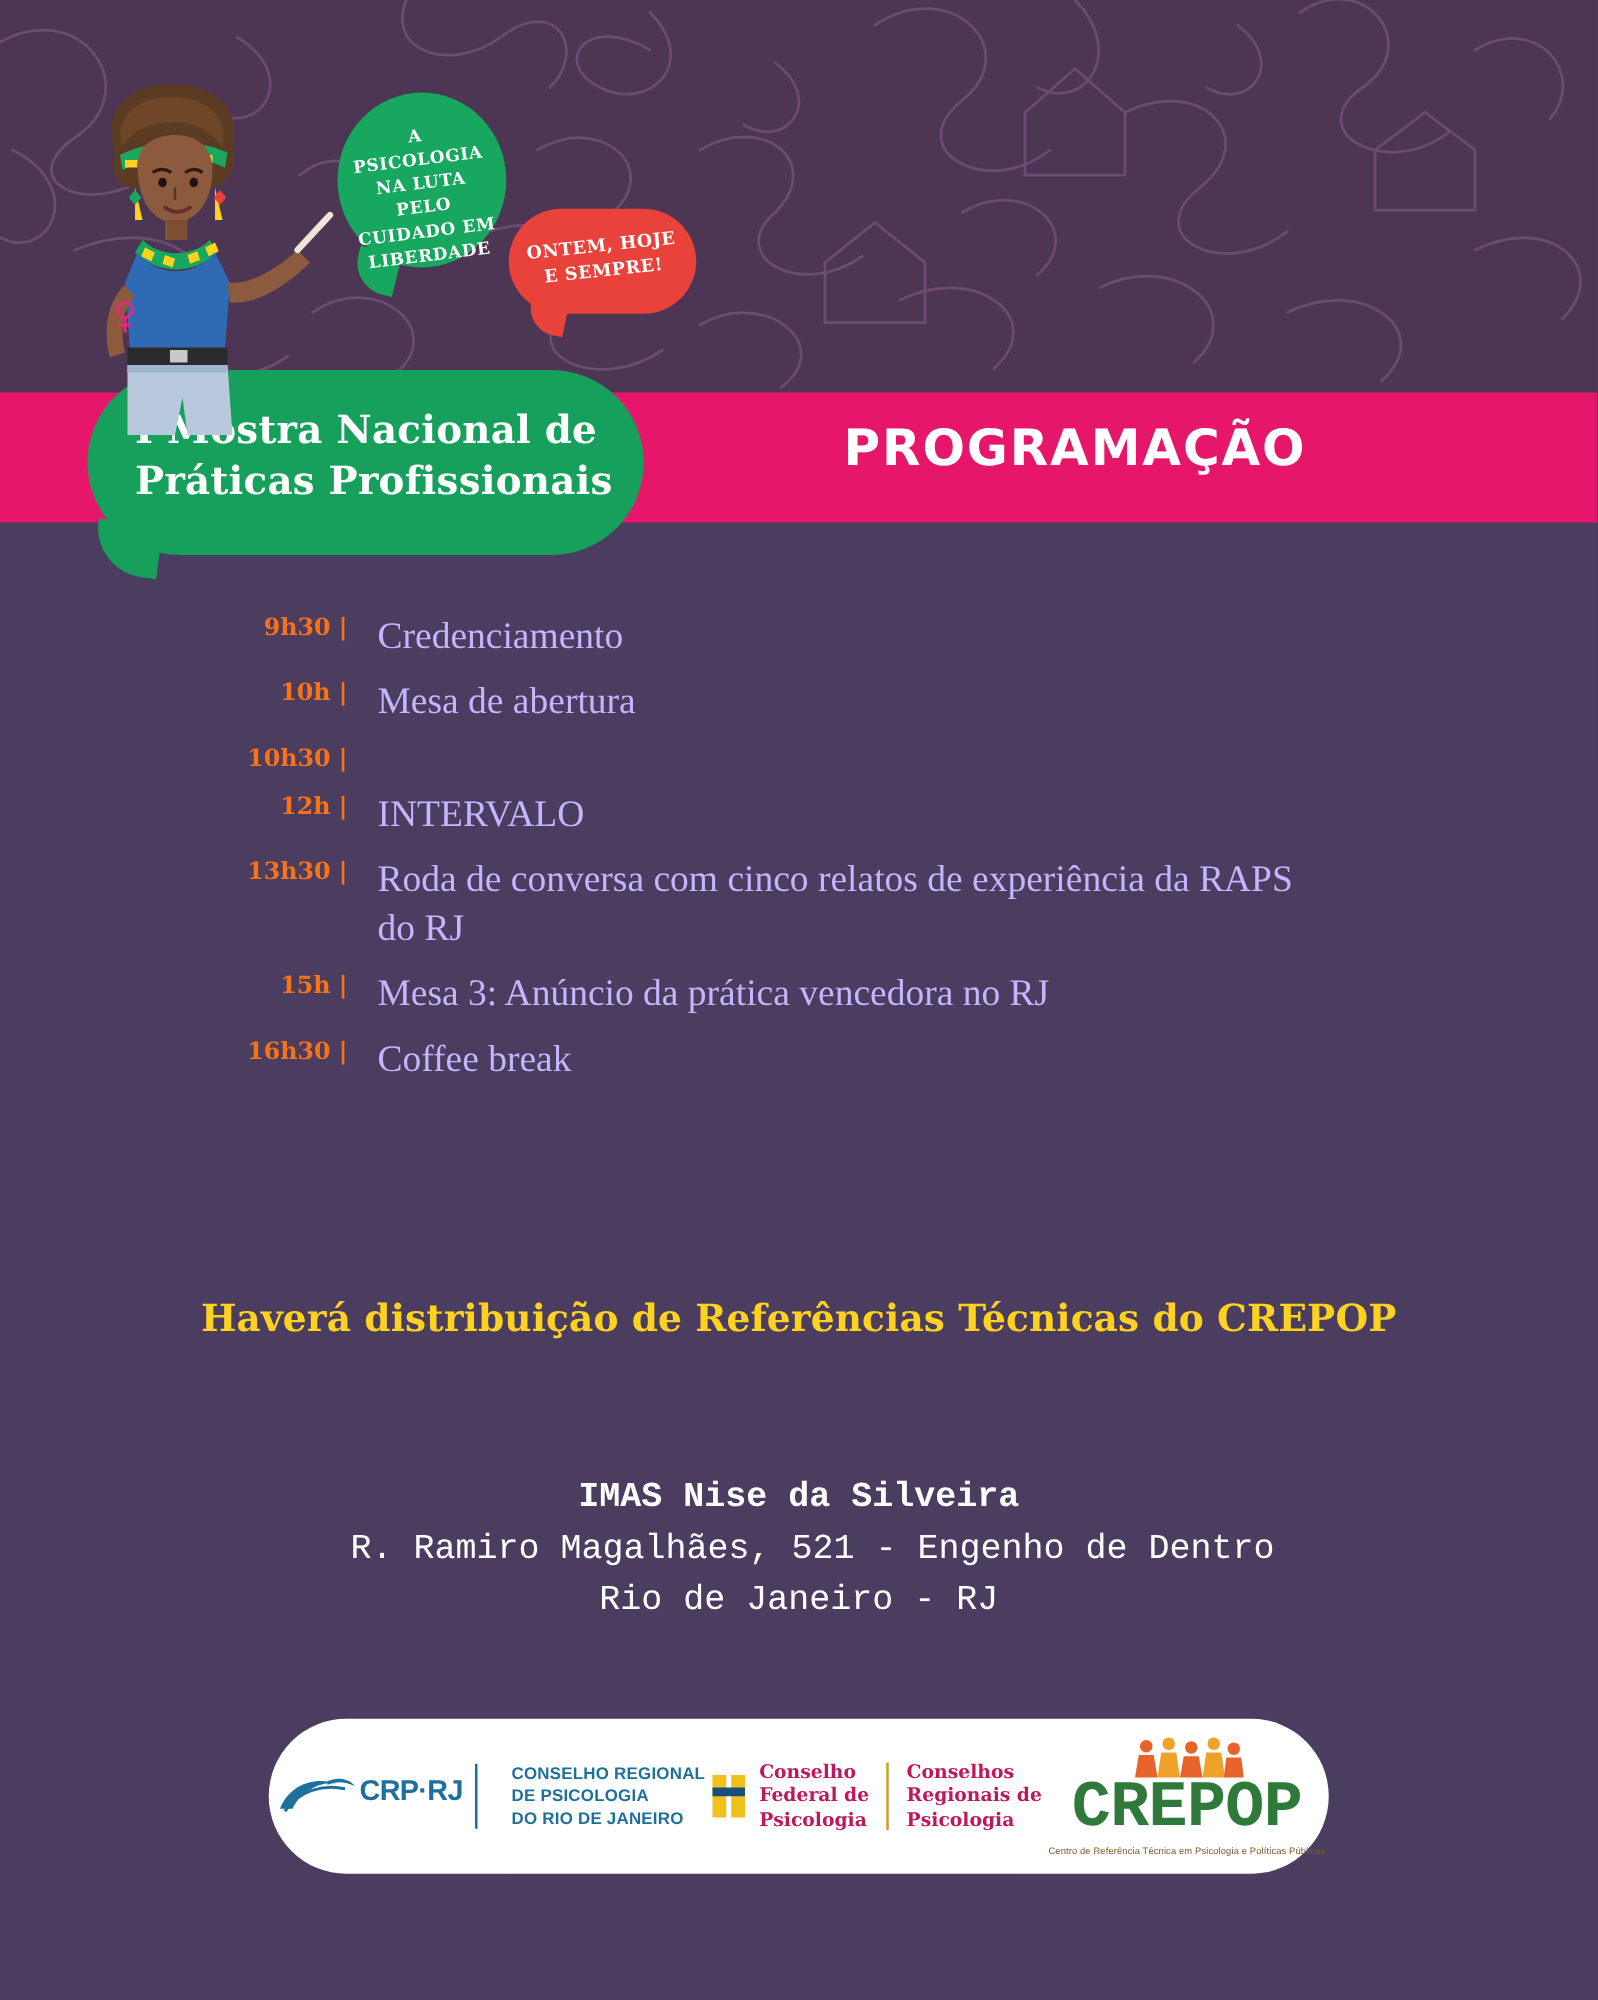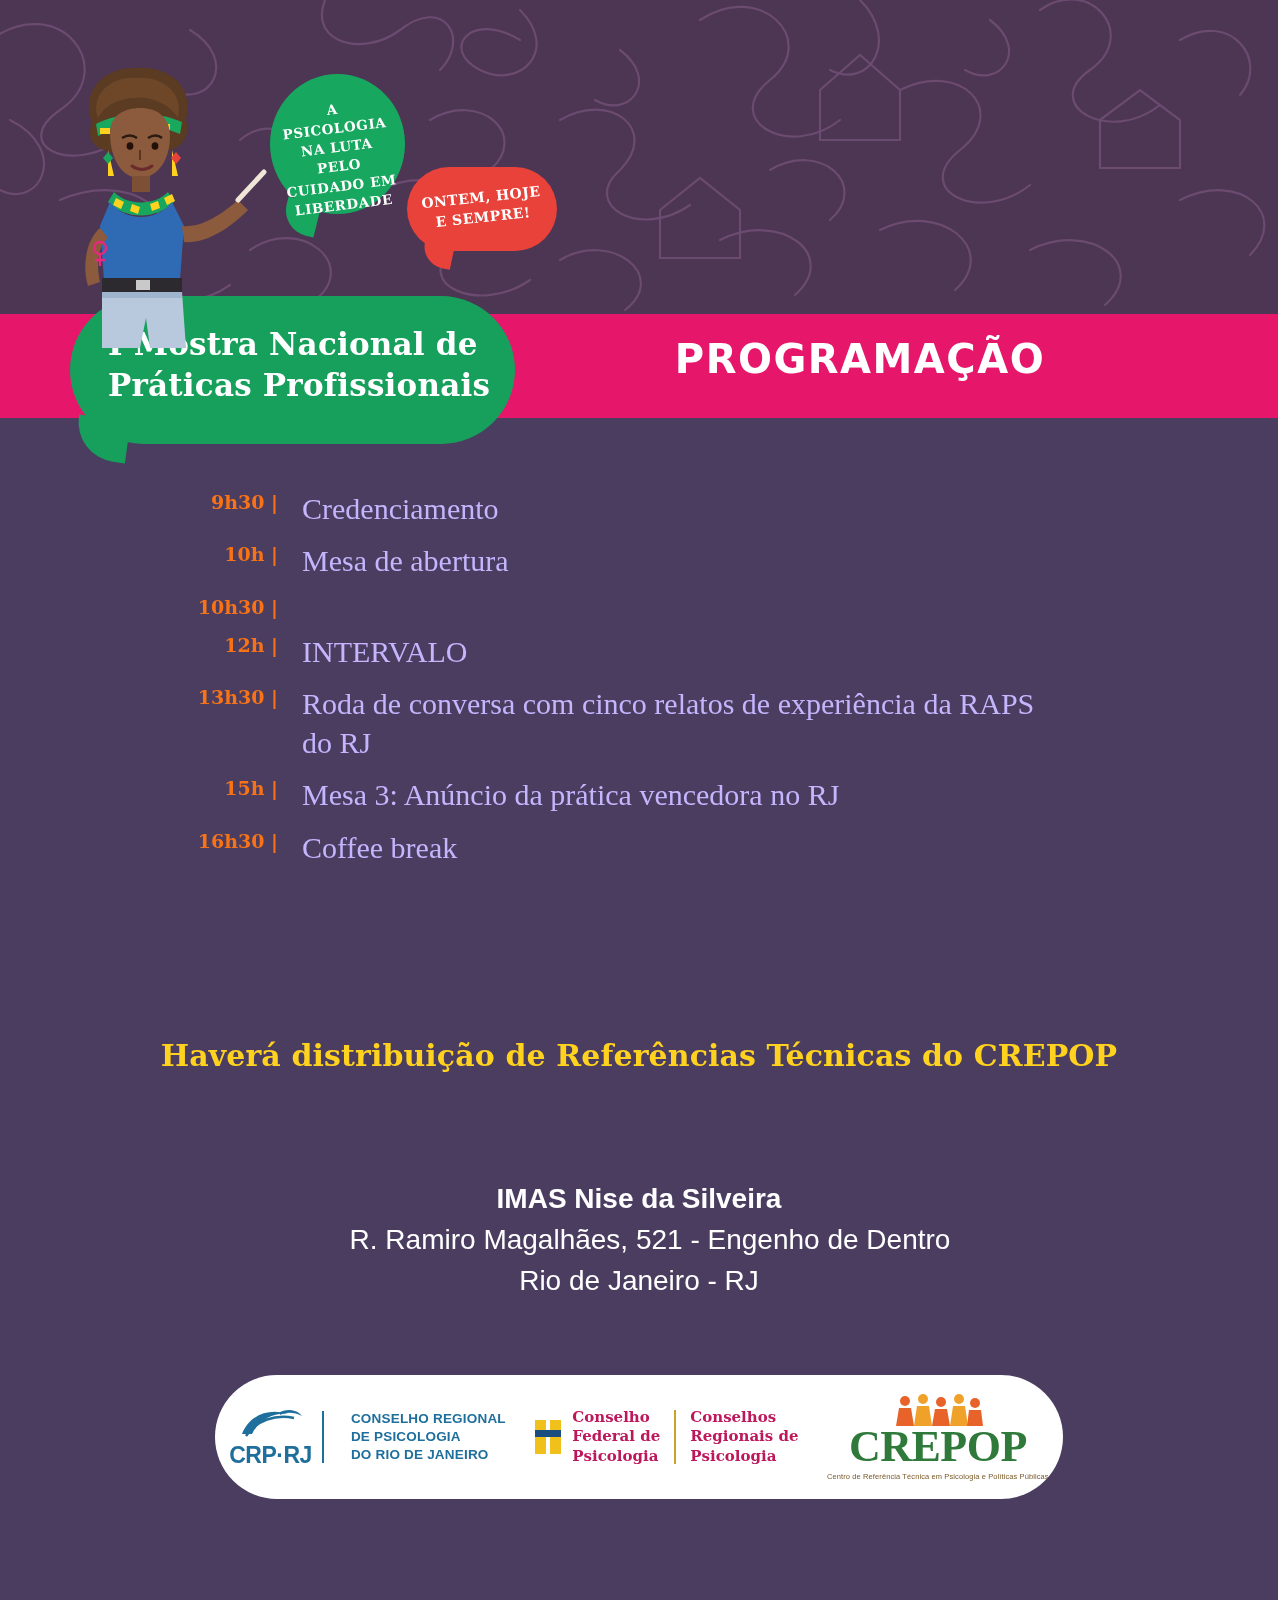--- a/index.html
+++ b/index.html
@@ -208,21 +208,21 @@
   }
 
   
   .venue {
     position: absolute;
     left: 0;
     top: 1178px;
     width: 1278px;
     text-align: center;
     color: #ffffff;
-    font-family: Liberation Sans, sans-serif;
+    font-family: Liberation Mono, monospace;
   }
   .venue .v1 { font-size: 28px; font-weight: bold; line-height: 1.5; }
   .venue .v2 { font-size: 28px; line-height: 1.45; padding-left: 22px; }
   .venue .v3 { font-size: 28px; line-height: 1.45; }
 
   
   .logo-bar {
     position: absolute;
     left: 215px;
     top: 1375px;
@@ -260,22 +260,22 @@
     color: #be185d;
     line-height: 1.3;
   }
   .cfp-sep {
     width: 2px;
     height: 54px;
     background: #c9a227;
     margin: 0 14px;
   }
   .crepop-word {
-    font-family: Liberation Serif, serif;
-    font-size: 44px;
+    font-family: Liberation Mono, monospace;
+    font-size: 52px;
     font-weight: bold;
     color: #2f7a3a;
     letter-spacing: -0.5px;
     line-height: 1;
   }
   .crepop-sub {
     font-family: "Liberation Sans", sans-serif;
     font-size: 7.5px;
     color: #7a5a2a;
     letter-spacing: 0.1px;
@@ -428,21 +428,21 @@
 
   <div class="venue">
     <div class="v1">IMAS Nise da Silveira</div>
     <div class="v2">R. Ramiro Magalhães, 521 - Engenho de Dentro</div>
     <div class="v3">Rio de Janeiro - RJ</div>
   </div>
 
   <div class="logo-bar">
 
     <div class="logo">
-      <div style="display:flex;flex-direction:column;align-items:center;">
+      <div style="display:flex;flex-direction:row;align-items:flex-start;">
         <svg width="70" height="36" viewBox="0 0 70 36">
           <path d="M6 28 C 14 8, 34 2, 52 8 C 40 6, 24 12, 16 28 Z" fill="#1f6f9c"></path>
           <path d="M10 30 C 20 14, 40 8, 58 12" stroke="#1f6f9c" stroke-width="2.4" fill="none"></path>
           <path d="M44 6 C 52 2, 62 4, 66 10 C 58 6, 50 6, 44 9 Z" fill="#1f6f9c"></path>
         </svg>
         <div class="crprj-mark">CRP·RJ</div>
       </div>
       <div style="width:2px;height:52px;background:#1f6f9c;margin:0 10px;"></div>
       <div class="crprj-text">
         <div>CONSELHO REGIONAL</div>

